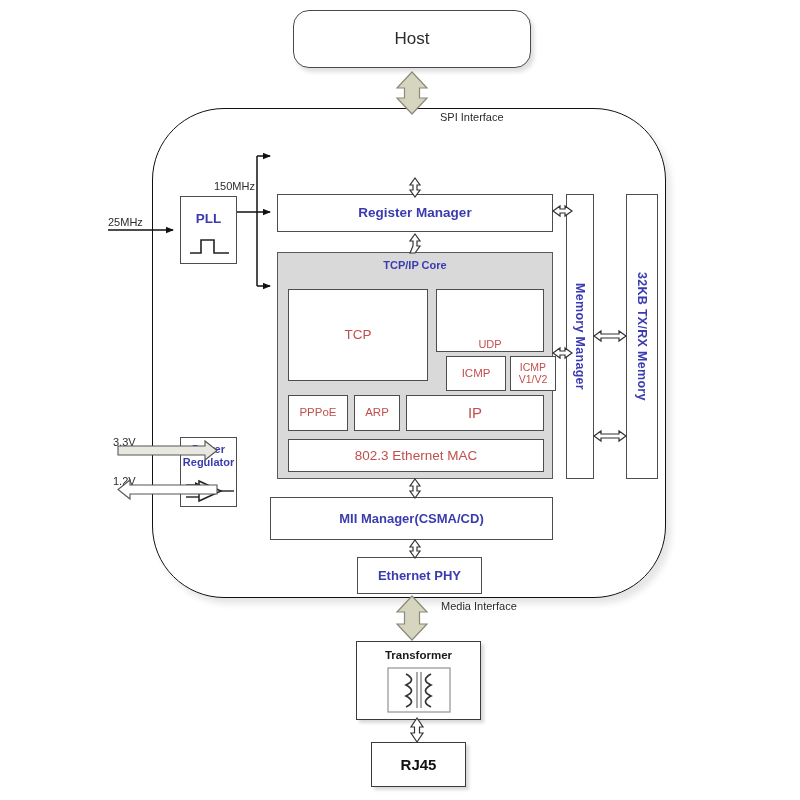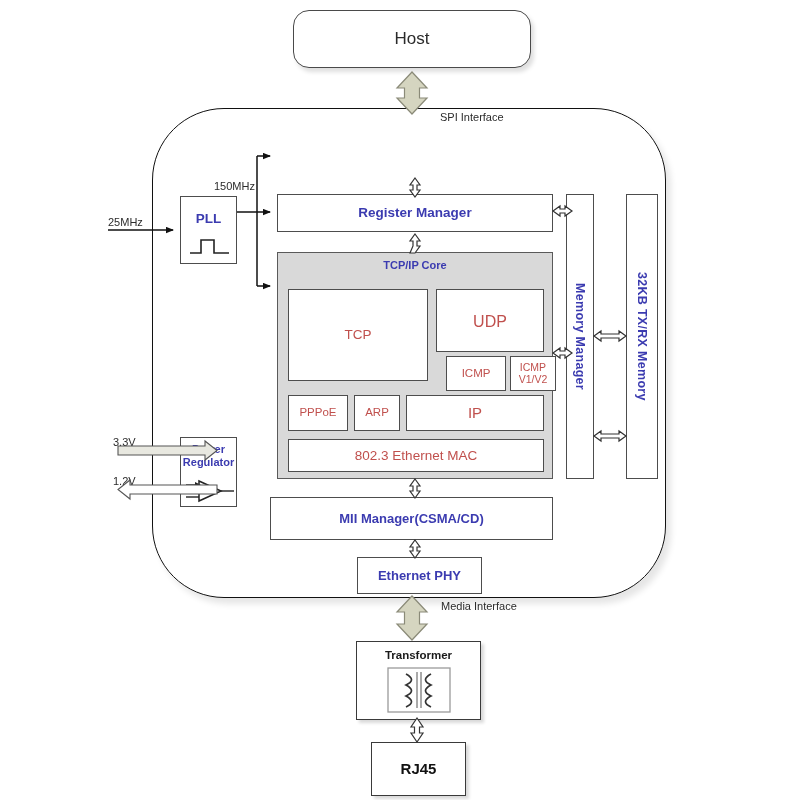--- a/index.html
+++ b/index.html
@@ -55,22 +55,22 @@
   #tcpip-title{
     position:absolute;left:0;top:6px;width:100%;
     text-align:center;font-size:11px;
   }
 
   .sub{position:absolute;box-sizing:border-box;border:1.6px solid #4d4d4d;
        background:#fff;display:flex;align-items:center;justify-content:center;
        text-align:center;}
 
   #tcp   {left:10px;top:36px;width:140px;height:92px;font-size:13.5px;}
-  #udp   {left:158px;top:36px;width:108px;height:63px;font-size:16px;
-          align-items:flex-end;padding-bottom:19px;}
+  #udp   {left:158px;top:36px;width:108px;height:63px;font-size:11px;
+          align-items:flex-end;padding-bottom:0;}
   #icmp  {left:168px;top:103px;width:60px;height:35px;font-size:11.5px;}
   #igmp  {left:232px;top:103px;width:46px;height:35px;font-size:10.5px;line-height:1.1;}
   #pppoe {left:10px;top:142px;width:60px;height:36px;font-size:11.5px;}
   #arp   {left:76px;top:142px;width:46px;height:36px;font-size:11.5px;}
   #ip    {left:128px;top:142px;width:138px;height:36px;font-size:15px;}
   #emac  {left:10px;top:186px;width:256px;height:33px;font-size:13.5px;}
 
   #mem-mgr{
     left:566px;top:194px;width:28px;height:285px;
     writing-mode:vertical-rl;font-size:12.5px;letter-spacing:.3px;
@@ -87,21 +87,21 @@
        display:block;font-size:13.5px;}
   #pll-label{position:absolute;left:0;top:14px;width:100%;text-align:center;}
 
   #pwr{left:180px;top:437px;width:57px;height:70px;display:block;font-size:11px;}
   #pwr-label{position:absolute;left:0;top:5px;width:100%;text-align:center;line-height:1.15;}
 
   #xfmr{left:356px;top:641px;width:125px;height:79px;display:block;
         border:1.7px solid #3a3a3a;box-shadow:3px 3px 3px rgba(0,0,0,.15);}
   #xfmr-label{position:absolute;left:0;top:7px;width:100%;text-align:center;
               font-size:11.5px;font-weight:bold;color:#1a1a1a;}
-  #rj45{left:371px;top:742px;width:95px;height:54px;font-size:15px;font-weight:bold;
+  #rj45{left:371px;top:742px;width:95px;height:45px;font-size:15px;font-weight:bold;
         border:1.7px solid #3a3a3a;box-shadow:3px 3px 3px rgba(0,0,0,.15);color:#111;}
 
   
   .ann{position:absolute;font-size:11px;color:#2b2b2b;white-space:nowrap;}
   #ann-spi  {left:440px;top:111px;}
   #ann-media{left:441px;top:600px;}
   #ann-150  {left:214px;top:180px;}
   #ann-25   {left:108px;top:216px;}
   #ann-33   {left:113px;top:436px;}
   #ann-12   {left:113px;top:475px;}

